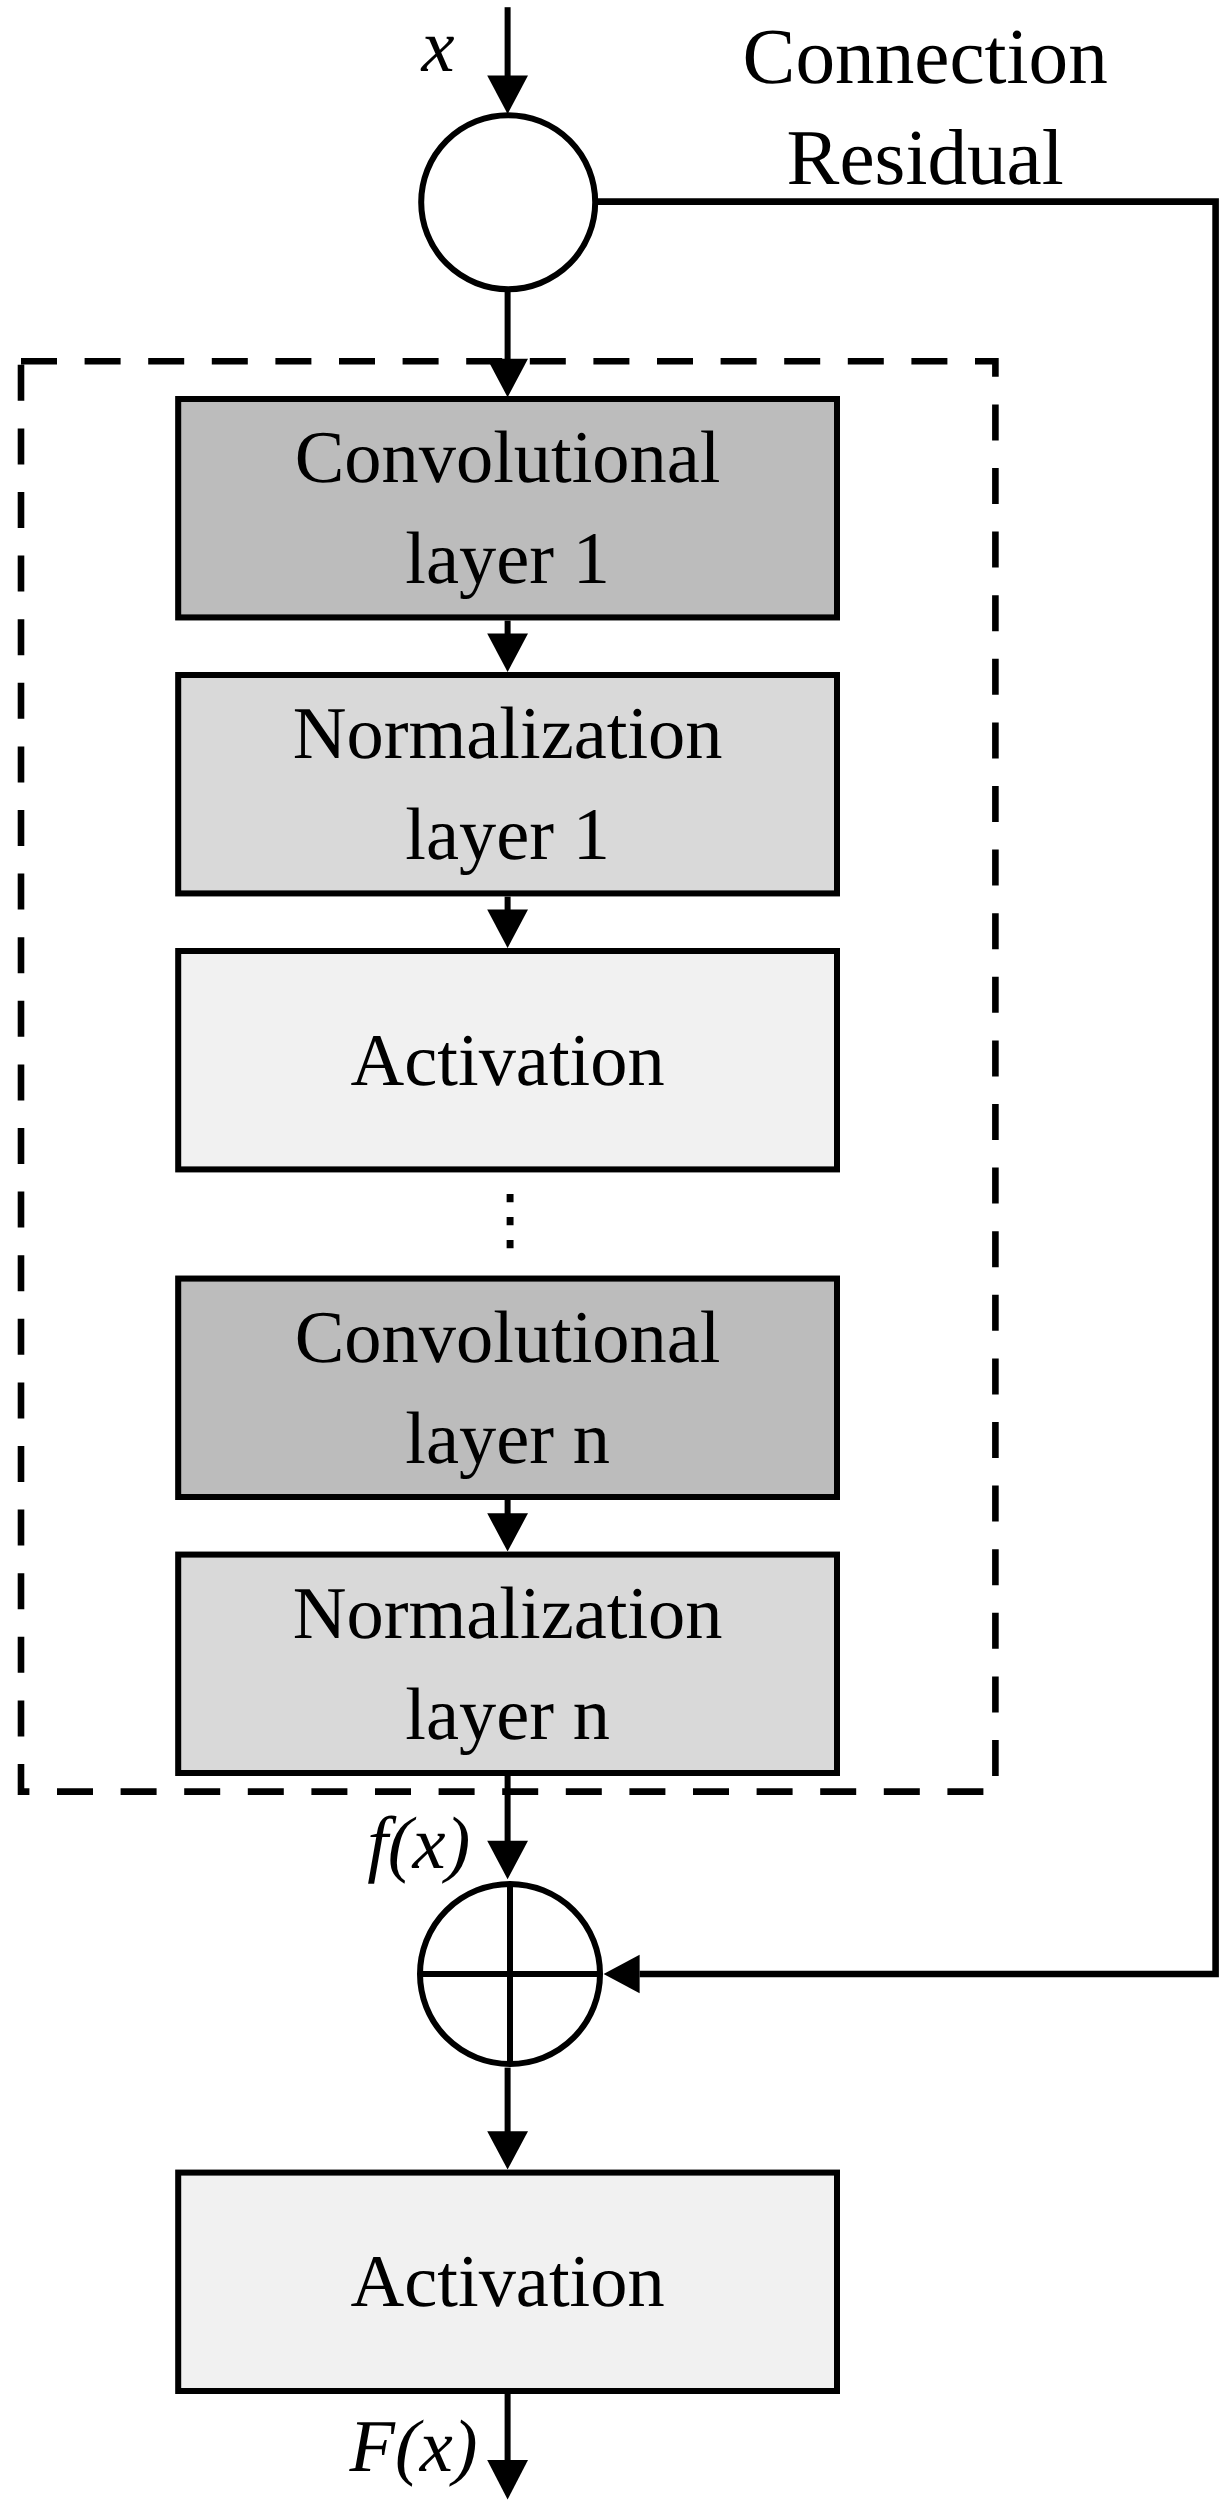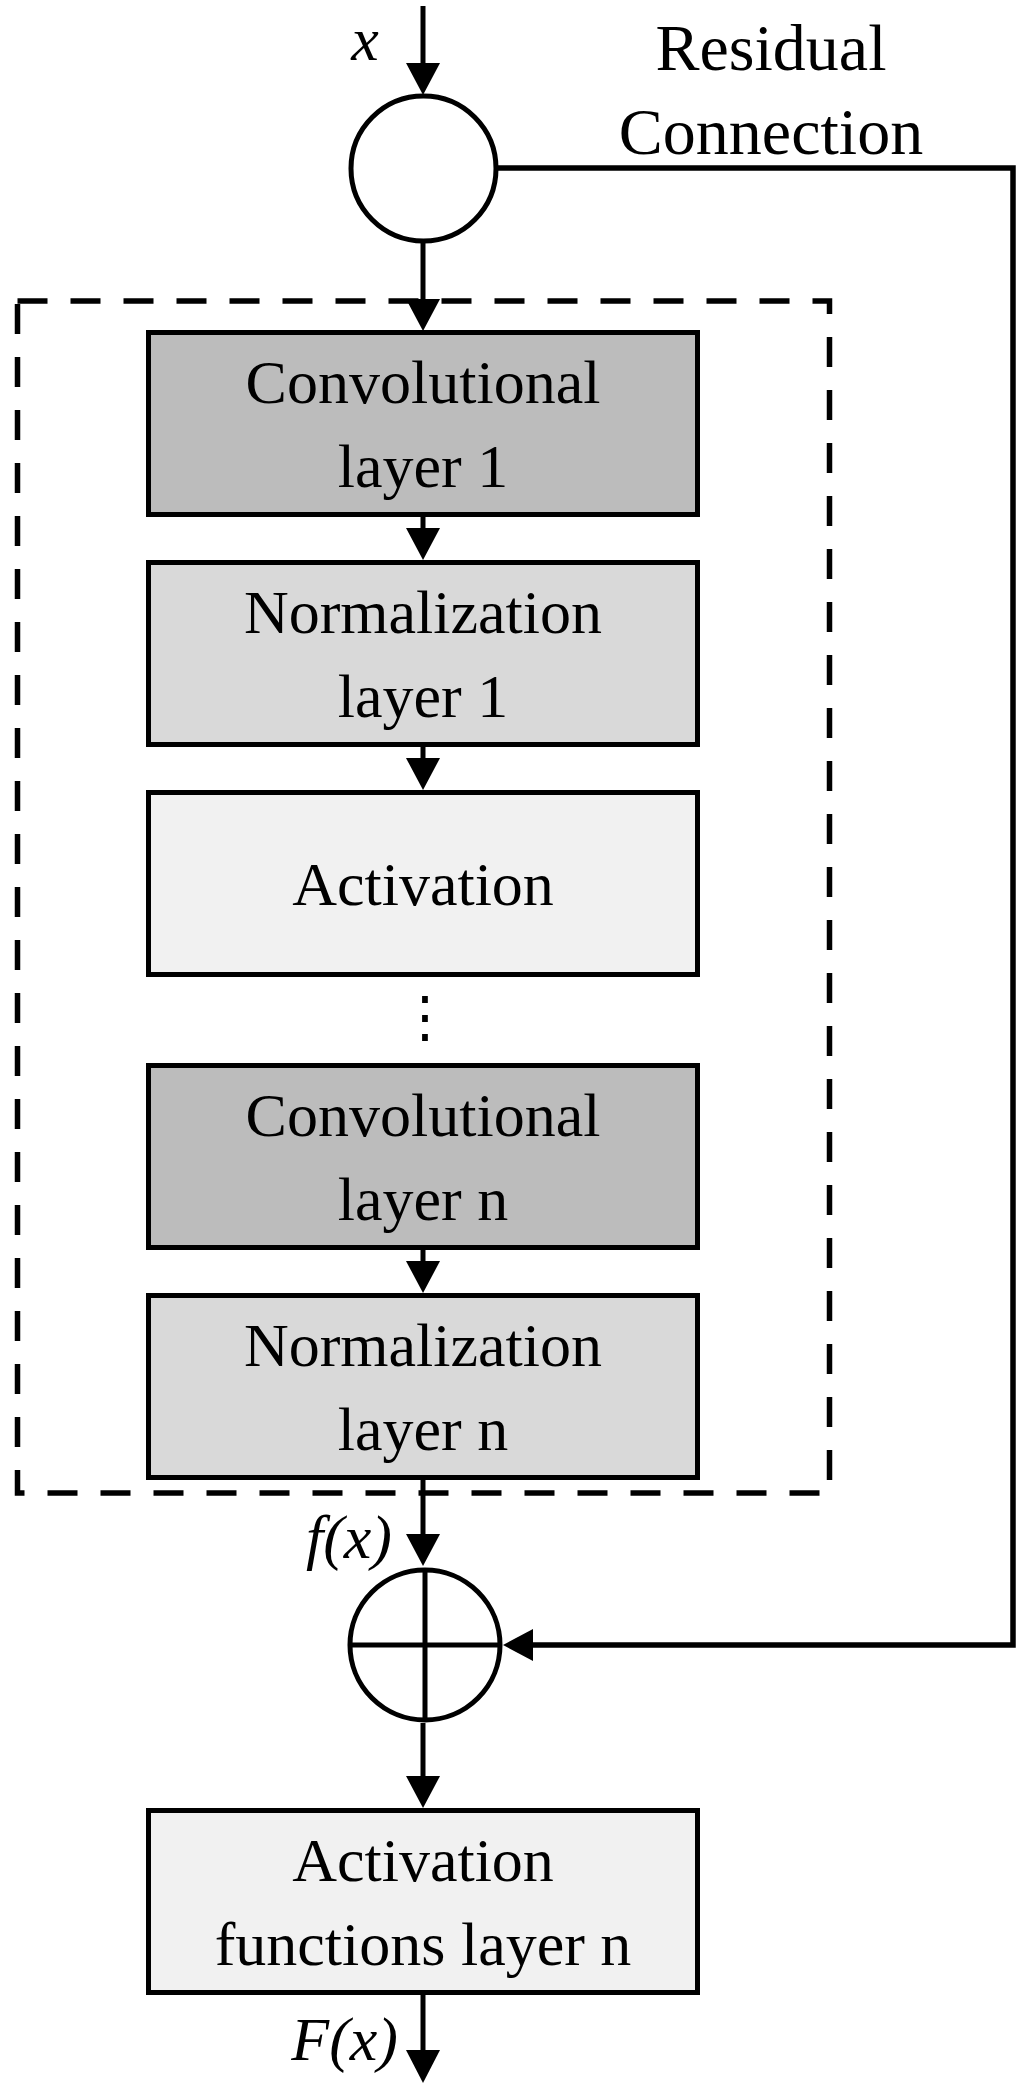--- a/index.html
+++ b/index.html
@@ -58,22 +58,22 @@
       <polygon points="406,1534 440,1534 423,1566"></polygon>
       <polygon points="406,1776 440,1776 423,1808"></polygon>
       <polygon points="406,2050 440,2050 423,2083"></polygon>
       <polygon points="503,1645 533,1629 533,1661"></polygon>
     </g>
   </svg>
 
   <div class="lbl x-lbl">x</div>
 
   <div class="lbl res-lbl">
+    <div>Connection</div>
     <div>Residual</div>
-    <div>Connection</div>
   </div>
 
   <div class="layer-box b1" style="background: rgb(188, 188, 188);">
     <span>Convolutional</span>
     <span>layer 1</span>
   </div>
 
   <div class="layer-box b2" style="background: rgb(217, 217, 217);">
     <span>Normalization</span>
     <span>layer 1</span>
@@ -92,18 +92,17 @@
 
   <div class="layer-box b5" style="background: rgb(217, 217, 217);">
     <span>Normalization</span>
     <span>layer n</span>
   </div>
 
   <div class="lbl fx-lbl">f(x)</div>
 
   <div class="layer-box b6" style="background: rgb(241, 241, 241);">
     <span>Activation</span>
-    <span>functions layer n</span>
   </div>
 
   <div class="lbl Fx-lbl">F(x)</div>
 
 </div>
 
 </body></html>

